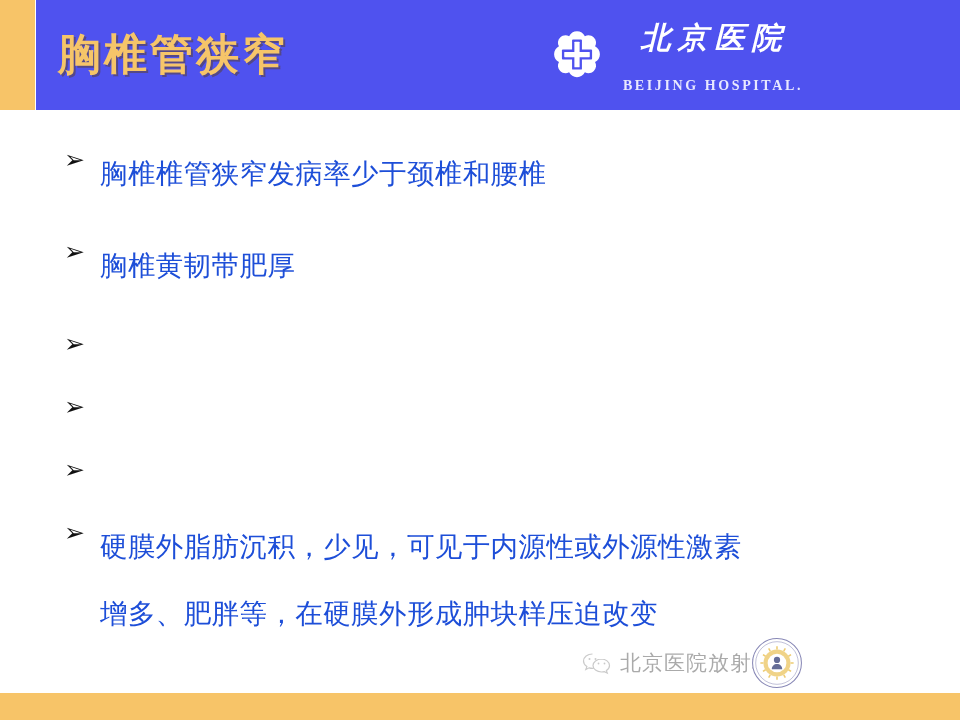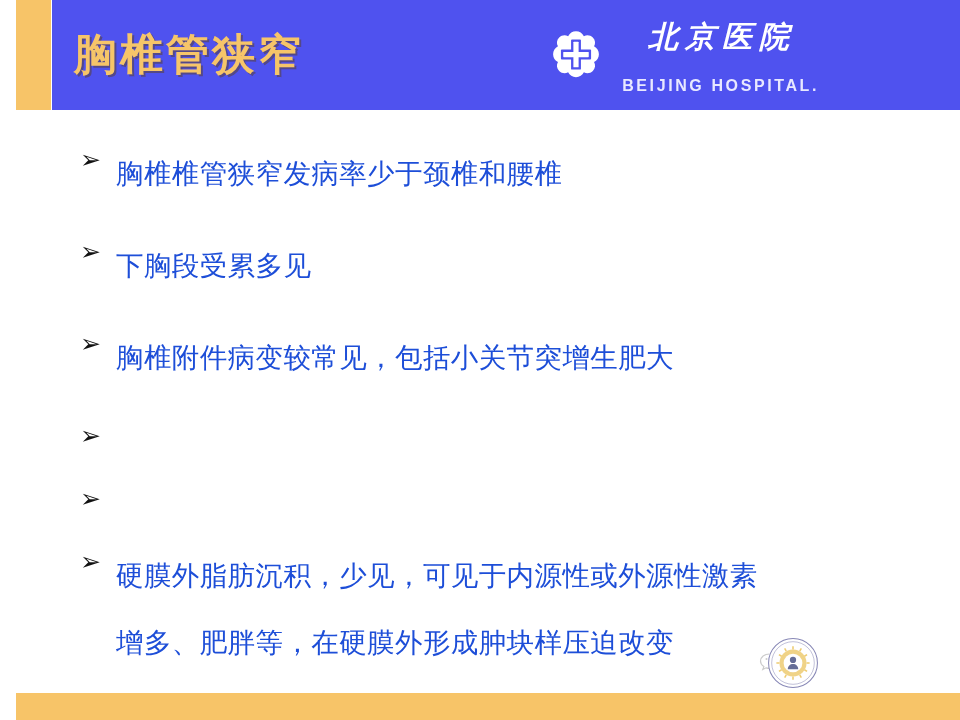--- a/index.html
+++ b/index.html
@@ -10,21 +10,21 @@
   body {
     width: 960px;
     height: 720px;
     font-family: "Liberation Sans", "DejaVu Sans", sans-serif;
     overflow: hidden;
     position: relative;
   }
 
   .slide {
     position: absolute;
-    left: 16px; top: 0;
+    left: 0; top: 0;
     width: 819px;
     height: 720px;
     background: #ffffff;
   }
 
   
   .header-yellow-tab {
     position: absolute;
     left: 0; top: 0;
     width: 35px;
@@ -78,26 +78,26 @@
     font-size: 30px;
     font-weight: bold;
     color: #ffffff;
     letter-spacing: 7px;
     font-family: "DejaVu Serif", "Liberation Serif", serif;
     font-style: italic;
     white-space: nowrap;
     padding-left: 6px;
   }
   .logo-en {
-    font-size: 16px;
+    font-size: 14px;
     font-weight: bold;
     color: #e8e8ff;
     letter-spacing: 2.6px;
     margin-top: 8px;
-    font-family: Liberation Sans, sans-serif;
+    font-family: Liberation Serif, serif;
     white-space: nowrap;
     padding-left: 3px;
   }
 
   
   .content {
     position: absolute;
     left: 0;
     top: 140px;
     width: 960px;
@@ -195,26 +195,25 @@
 
   <div class="content">
 
     <div class="bullet">
       <span class="bullet-marker">➢</span>
       <span class="bullet-text">胸椎椎管狭窄发病率少于颈椎和腰椎</span>
     </div>
 
     <div class="bullet">
       <span class="bullet-marker">➢</span>
-      <span class="bullet-text">下胸段受累多见</span>
-    </div>
-
-    <div class="bullet">
-      <span class="bullet-marker">➢</span>
-      <span class="bullet-text">胸椎附件病变较常见，包括小关节突增生肥大</span>
+      <span class="bullet-text">胸椎黄韧带肥厚</span>
+    </div>
+
+    <div class="bullet">
+      <span class="bullet-marker">➢</span>
     </div>
 
     <div class="bullet">
       <span class="bullet-marker">➢</span>
     </div>
 
     <div class="bullet">
       <span class="bullet-marker">➢</span>
     </div>
 
@@ -232,20 +231,21 @@
         <path d="M23 6C13 6 5 12.4 5 20.2c0 4.4 2.6 8.4 6.7 11L9.6 37l6.6-3.4c2.1.6 4.4 1 6.8 1 .9 0 1.8 0 2.6-.2"></path>
         <path d="M41 16c-9.4 0-17 5.8-17 13s7.6 13 17 13c2 0 3.9-.3 5.7-.8l5.9 3-1.8-5c3.7-2.4 6.2-6 6.2-10.2 0-7.2-7.6-13-16-13z"></path>
       </g>
       <g fill="#b7b7b7">
         <circle cx="17" cy="16" r="2"></circle>
         <circle cx="29" cy="16" r="2"></circle>
         <circle cx="35" cy="25" r="1.8"></circle>
         <circle cx="47" cy="25" r="1.8"></circle>
       </g>
     </svg>
+    <span class="watermark-text">北京医院放射科</span>
     <svg class="seal" viewBox="0 0 100 100">
       <circle cx="50" cy="50" r="47" fill="#ffffff" stroke="#5a5a9a" stroke-width="2"></circle>
       <circle cx="50" cy="50" r="41" fill="none" stroke="#5a5a9a" stroke-width="1"></circle>
       <circle cx="50" cy="50" r="26" fill="#e8b93d" opacity="0.85"></circle>
       <circle cx="50" cy="50" r="18" fill="#ffffff"></circle>
       <circle cx="50" cy="44" r="6" fill="#2b3570"></circle>
       <path d="M40 62c0-6 4.5-10 10-10s10 4 10 10z" fill="#2b3570"></path>
       <g stroke="#e8b93d" stroke-width="3" fill="none">
         <path d="M50 24v-6M63 27l3-5M72 37l5-3M76 50h6M72 63l5 3M63 73l3 5M50 76v6M37 73l-3 5M28 63l-5 3M24 50h-6M28 37l-5-3M37 27l-3-5"></path>
       </g>

